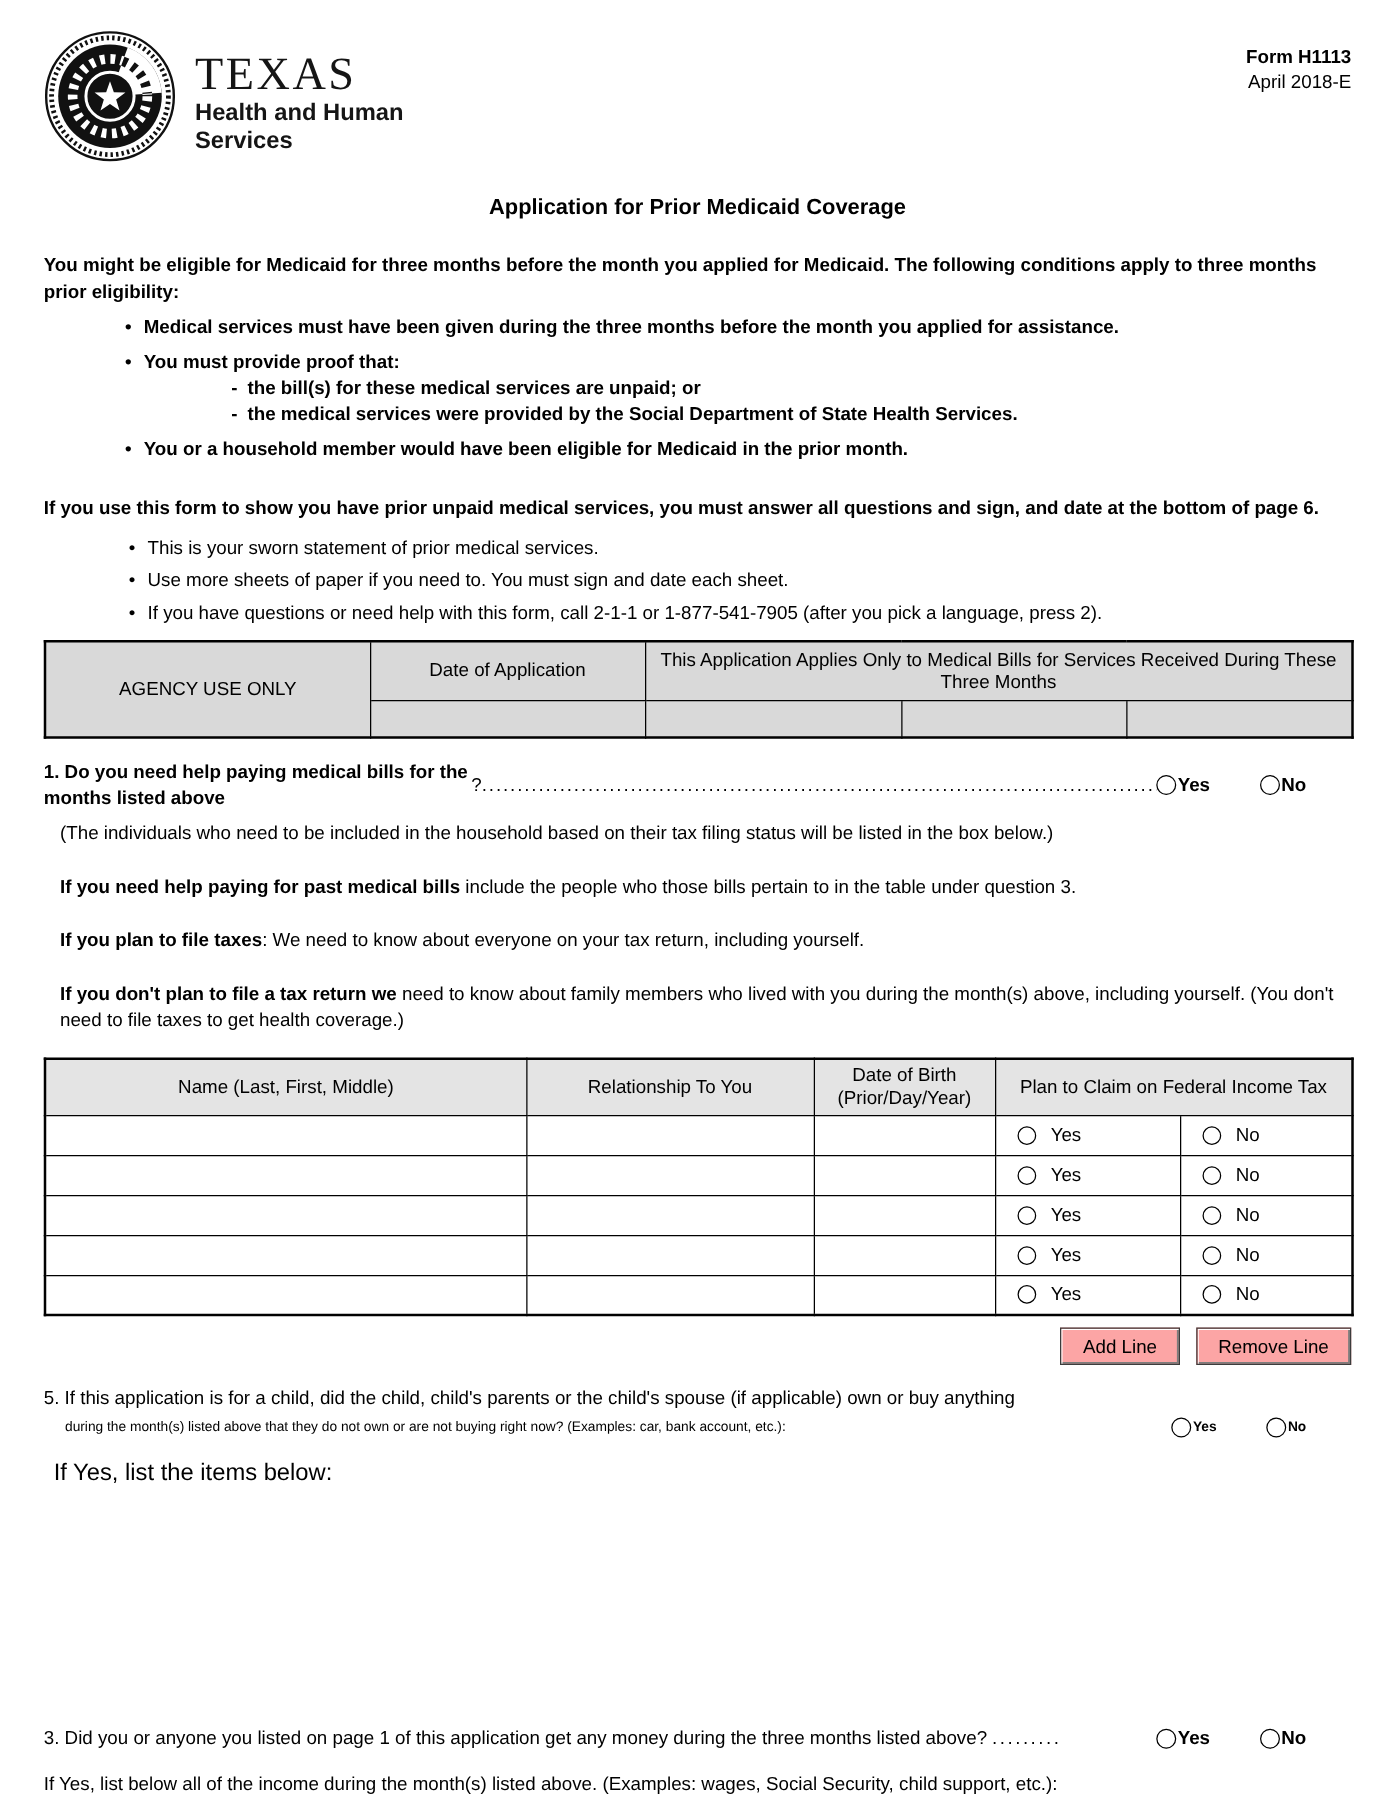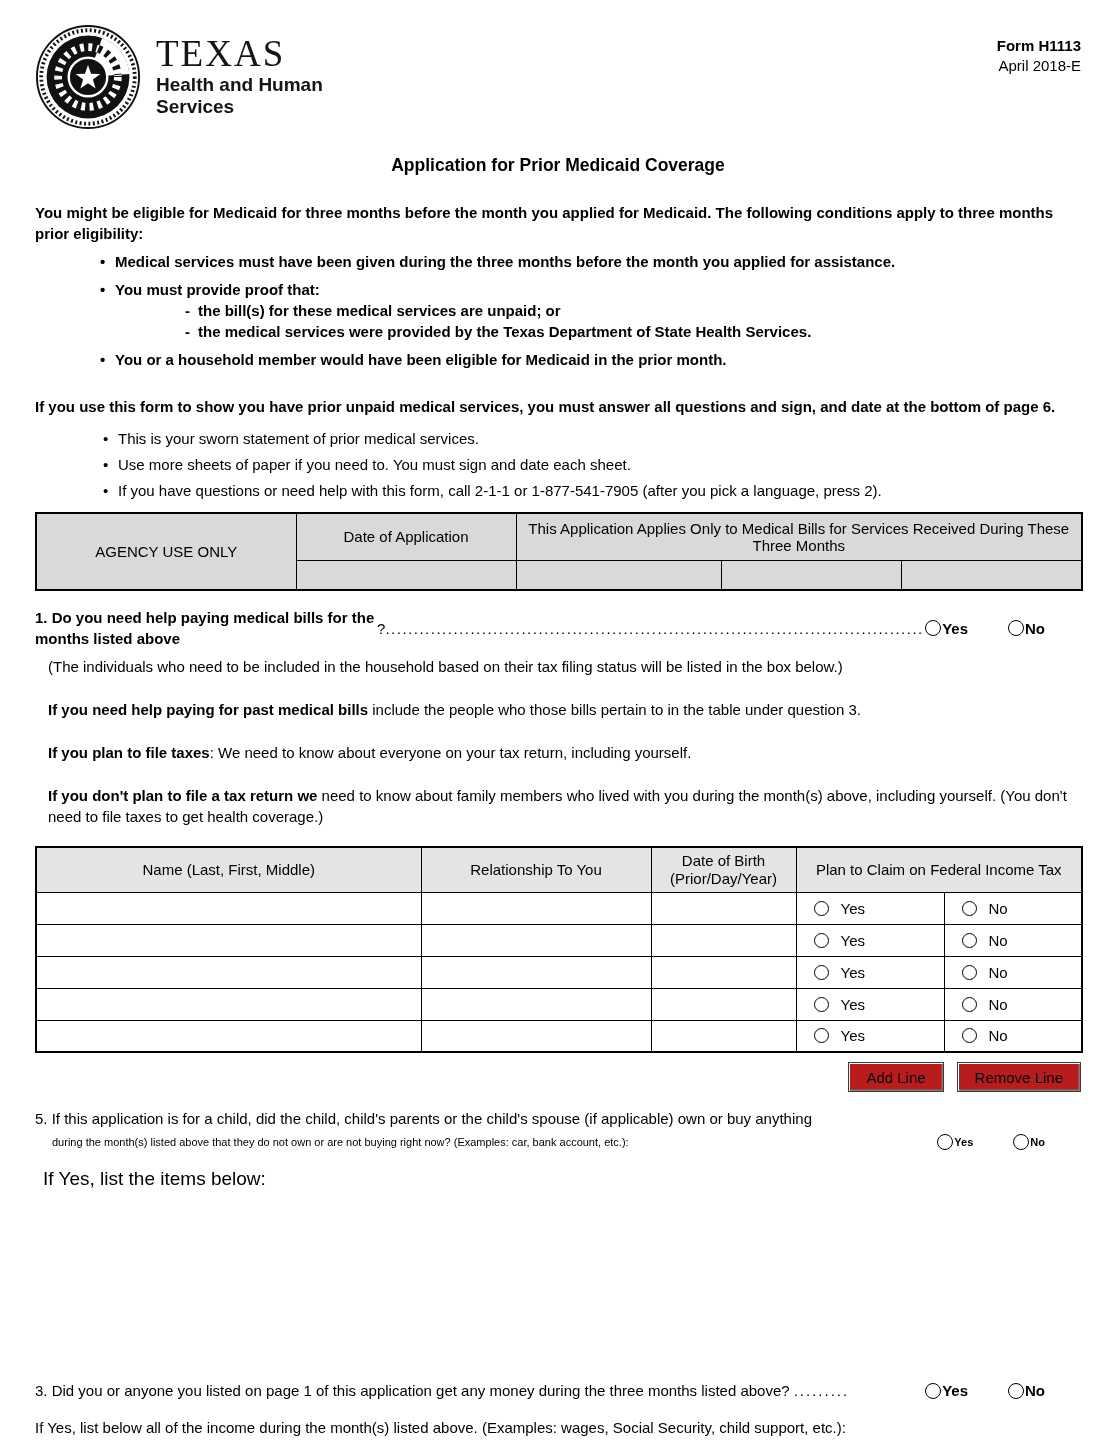--- a/index.html
+++ b/index.html
@@ -4,21 +4,21 @@
 <style>
   * { box-sizing: border-box; margin: 0; padding: 0; }
   html, body { background: #fff; }
   body { width: 1113px; height: 1440px; overflow: hidden; margin: 0;
          font-family: "Liberation Sans", sans-serif; color: #000; }
   .page { width: 1113px; height: 1440px; background: #fff; position: relative; }
   .content { padding: 0 32px 0 35px; }
 
   
   .hdr-row { display: flex; justify-content: space-between; align-items: flex-start; padding-top: 24px; }
-  .logo-wrap { display: flex; align-items: flex-start; gap: 15px; }
+  .logo-wrap { display: flex; align-items: center; gap: 15px; }
   .logo-text { padding-top: 10px; }
   .logo-state { font-family: "Liberation Serif", serif; font-size: 37px; line-height: 40px; letter-spacing: 2px; color: #151515; }
   .logo-agency { font-weight: bold; font-size: 19px; line-height: 22px; color: #151515; }
   .form-id { text-align: right; font-size: 15px; line-height: 20px; padding-top: 12px; }
   .form-id .num { font-weight: bold; }
 
   .title { text-align: center; font-weight: bold; font-size: 17.5px; margin-top: 25px; }
 
   .p-bold { font-weight: bold; font-size: 15px; line-height: 21px; margin-top: 26px; }
   .p-reg  { font-size: 15px; line-height: 21px; }
@@ -57,21 +57,21 @@
   table.household td, table.household th { border: 1px solid #000; font-size: 15px; font-weight: normal; text-align: center; vertical-align: middle; }
   table.household th { background: #e4e4e4; height: 45px; line-height: 18px; }
   table.household td { background: #fff; height: 32px; }
   td.yn { text-align: left; padding-left: 17px; }
   td.yn .cell-flex { display: flex; align-items: center; }
   td.yn .radio { width: 15px; height: 15px; flex: 0 0 15px; }
   td.yn .tlabel { margin-left: 12px; }
 
   .btn-row { width: 1046px; display: flex; justify-content: flex-end; gap: 13px; margin-top: 9px; }
   .btn { height: 30px; padding: 0 17px; font-size: 15px; font-family: "Liberation Sans", sans-serif;
-         background: #b91c1c; border: 1px solid #3c3c3c; border-radius: 0;
+         background: #fca5a5; border: 1px solid #3c3c3c; border-radius: 0;
          box-shadow: inset 1px 1px 0 #ffffff, inset -1.5px -1.5px 0 #7d7d7d; cursor: pointer; }
 
   .q2line2 { display: flex; align-items: center; margin-left: 17px; padding-right: 36px; font-size: 11px; line-height: 26px; }
   .q2line2 .spacer { flex: 1 1 auto; }
   .ifyes-small { font-size: 19px; margin-top: 13px; margin-left: 8px; }
   .items-area { height: 190px; }
   .q3-final { font-size: 15px; line-height: 21px; margin-top: 16px; }
 </style>
 </head>
 <body>
@@ -115,21 +115,21 @@
       <div class="bullet b">
         <span class="glyph">•</span>
         <span>You must provide proof that:</span>
       </div>
       <div class="dash">
         <span class="glyph">-</span>
         <span>the bill(s) for these medical services are unpaid; or</span>
       </div>
       <div class="dash">
         <span class="glyph">-</span>
-        <span>the medical services were provided by the Texas Department of State Health Services.</span>
+        <span>the medical services were provided by the Social Department of State Health Services.</span>
       </div>
       <div class="bullet b">
         <span class="glyph">•</span>
         <span>You or a household member would have been eligible for Medicaid in the prior month.</span>
       </div>
     </div>
 
     <p class="p-bold"><span class="b">If you use this form to show you have prior unpaid medical services, you must answer all questions and sign, and date at the bottom of page 6</span><span class="p-reg">.</span></p>
 
     <div class="blist-2" style="margin-top:11px;">

